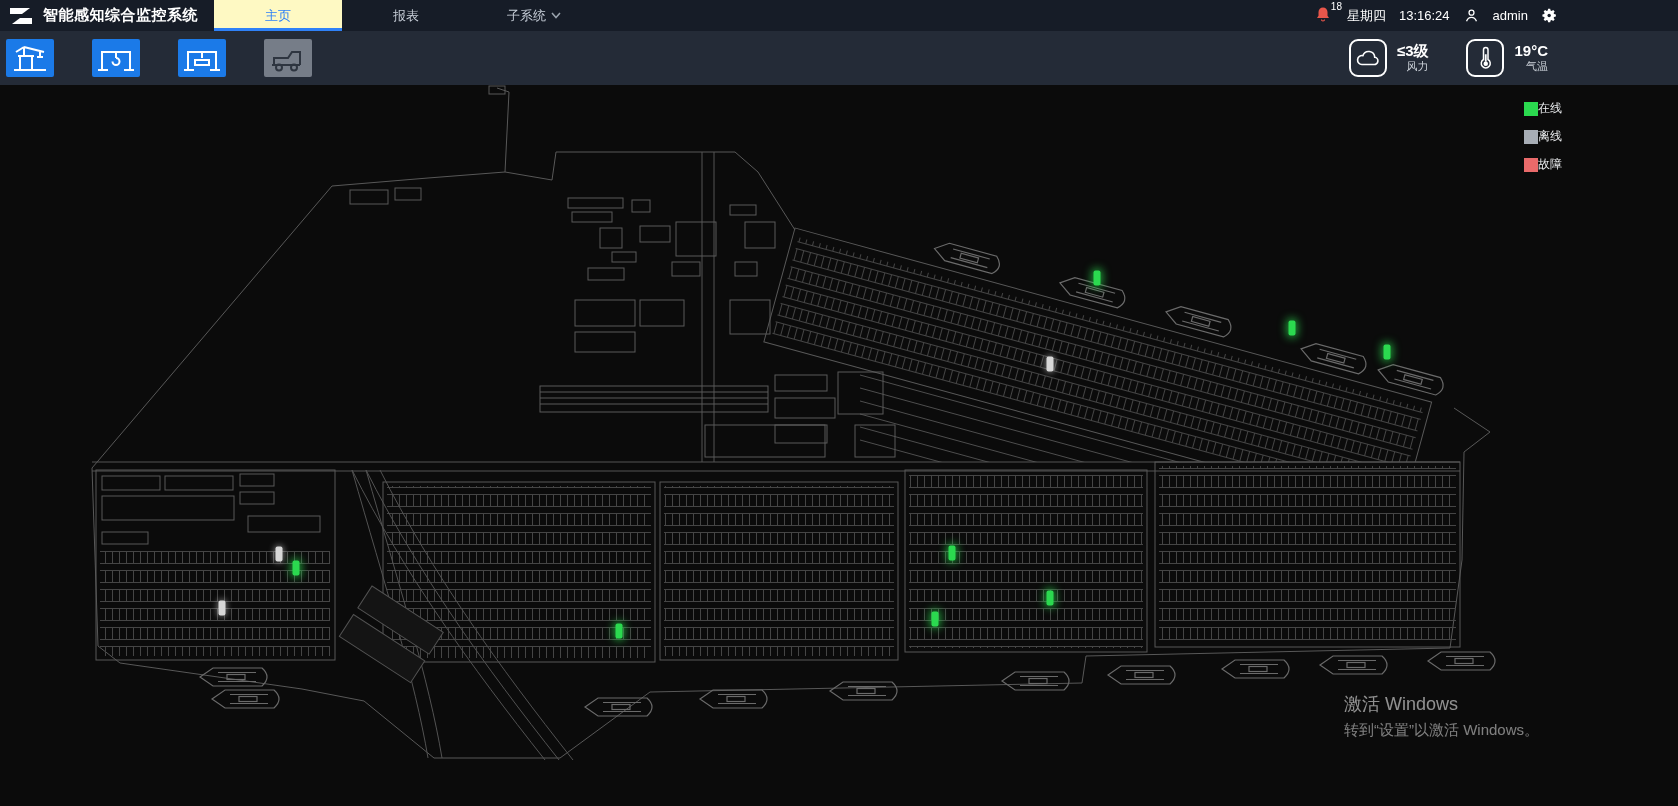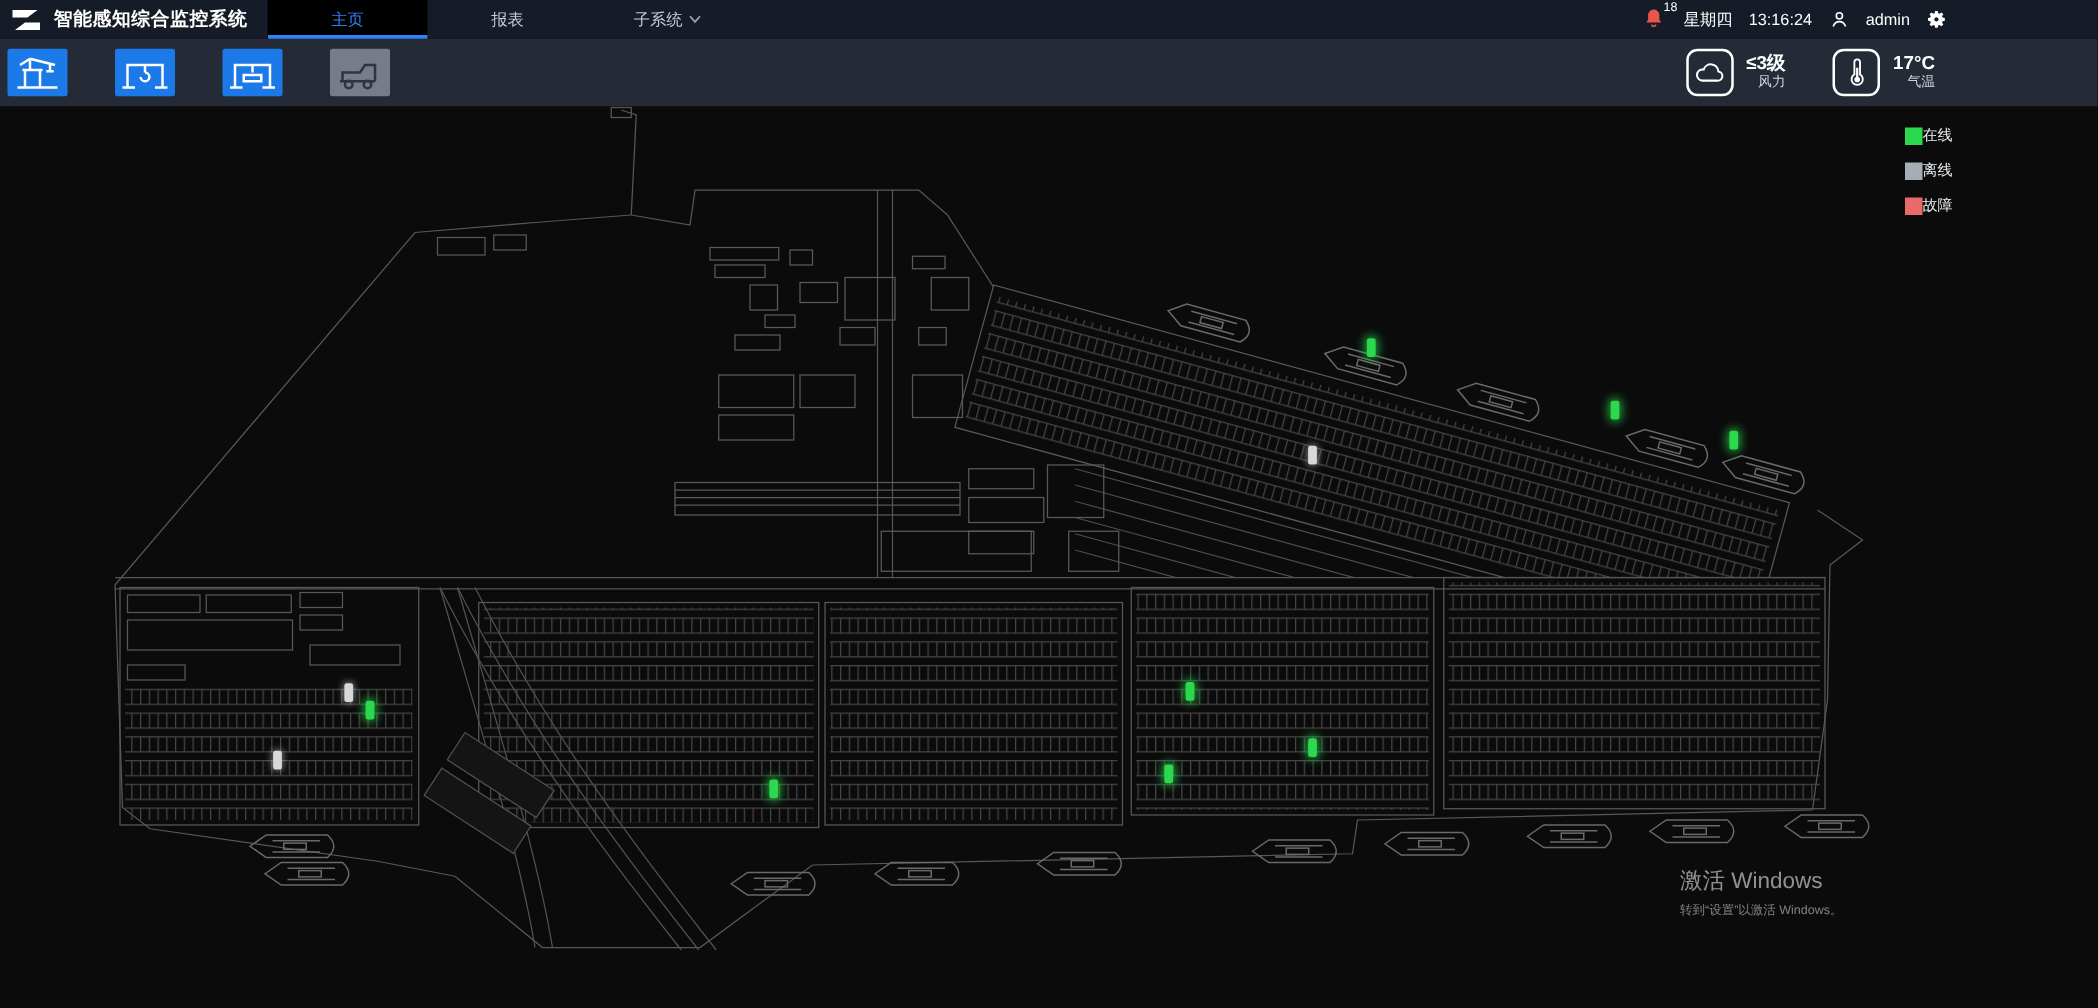--- a/index.html
+++ b/index.html
@@ -8,21 +8,21 @@
   .screen{position:absolute;inset:0;}
 
   
   .topbar{position:absolute;top:0;left:0;right:0;height:31px;background:var(--topbar,#161c27);
           display:flex;align-items:center;z-index:30;}
   .brand{display:flex;align-items:center;gap:9px;padding-left:8px;}
   .app-title{font-size:15px;font-weight:bold;letter-spacing:.5px;white-space:nowrap;}
   .tabs{display:flex;height:100%;margin-left:16px;}
   .tab{width:128px;height:100%;display:flex;align-items:center;justify-content:center;gap:5px;
        font-size:13px;color:#c6cdd7;cursor:pointer;box-sizing:border-box;}
-  .tab.active{background:#000000;color:var(--accent,#2f81f7);box-shadow:inset 0 -3px 0 var(--accent,#2f81f7);}
+  .tab.active{background:#fef9c3;color:var(--accent,#2f81f7);box-shadow:inset 0 -3px 0 var(--accent,#2f81f7);}
   .topbar-right{margin-left:auto;display:flex;align-items:center;gap:13px;padding-right:120px;}
   .weekday,.clock,.username{font-size:13px;white-space:nowrap;}
   .bell-wrap{position:relative;width:20px;height:20px;cursor:pointer;}
   .badge{position:absolute;top:-4px;right:-8px;font-size:10px;color:#fff;line-height:1;}
 
   
   .toolbar{position:absolute;top:31px;left:0;right:0;height:54px;background:var(--toolbar,#242b37);
            display:flex;align-items:center;z-index:29;text-align:right;}
   .equips{display:flex;gap:38px;padding-left:6px;}
   .equip-btn{width:48px;height:38px;background:var(--equip,#1b7ae8);border-radius:2px;
@@ -44,21 +44,21 @@
   .marker{position:absolute;width:7px;height:15px;border-radius:2px;transform:translate(-50%,-50%);cursor:pointer;}
   .marker.online{background:var(--online,#2bd94f);box-shadow:0 0 8px 2px rgba(43,217,79,.7);}
   .marker.offline{background:#d8d8d8;box-shadow:0 0 6px 1px rgba(255,255,255,.45);}
 
   .legend{position:absolute;top:100px;right:116px;display:flex;flex-direction:column;gap:11px;z-index:15;}
   .legend-row{display:flex;align-items:center;gap:0;font-size:12px;color:#eceef0;}
   .swatch{width:14px;height:14px;display:inline-block;}
 
   .watermark{position:absolute;left:1344px;top:692px;z-index:15;}
   .wm1{font-size:18px;color:rgba(255,255,255,.55);}
-  .wm2{font-size:10px;color:rgba(255,255,255,.48);margin-top:5px;}
+  .wm2{font-size:15px;color:rgba(255,255,255,.48);margin-top:5px;}
 </style>
 </head>
 <body>
 
 <div class="screen">
 
   <div class="map-area">
     <svg class="port-map" viewBox="0 0 1678 806" xmlns="http://www.w3.org/2000/svg">
       <defs>
         <pattern id="rows" width="7" height="19" patternUnits="userSpaceOnUse">
@@ -313,19 +313,19 @@
         <div class="wx-sub">风力</div>
       </div>
       <div class="wx-btn second">
         <svg width="18" height="26" viewBox="0 0 24 30">
           <path d="M10 4a3 3 0 0 1 6 0v13a6 6 0 1 1-6 0z" fill="none" stroke="#fff" stroke-width="2"></path>
           <line x1="13" y1="10" x2="13" y2="20" stroke="#fff" stroke-width="2.4"></line>
           <circle cx="13" cy="22.5" r="3" fill="#fff"></circle>
         </svg>
       </div>
       <div class="wx-text">
-        <div class="wx-val">17°C</div>
+        <div class="wx-val">19°C</div>
         <div class="wx-sub">气温</div>
       </div>
     </div>
   </div>
 
 </div>
 
 </body></html>

